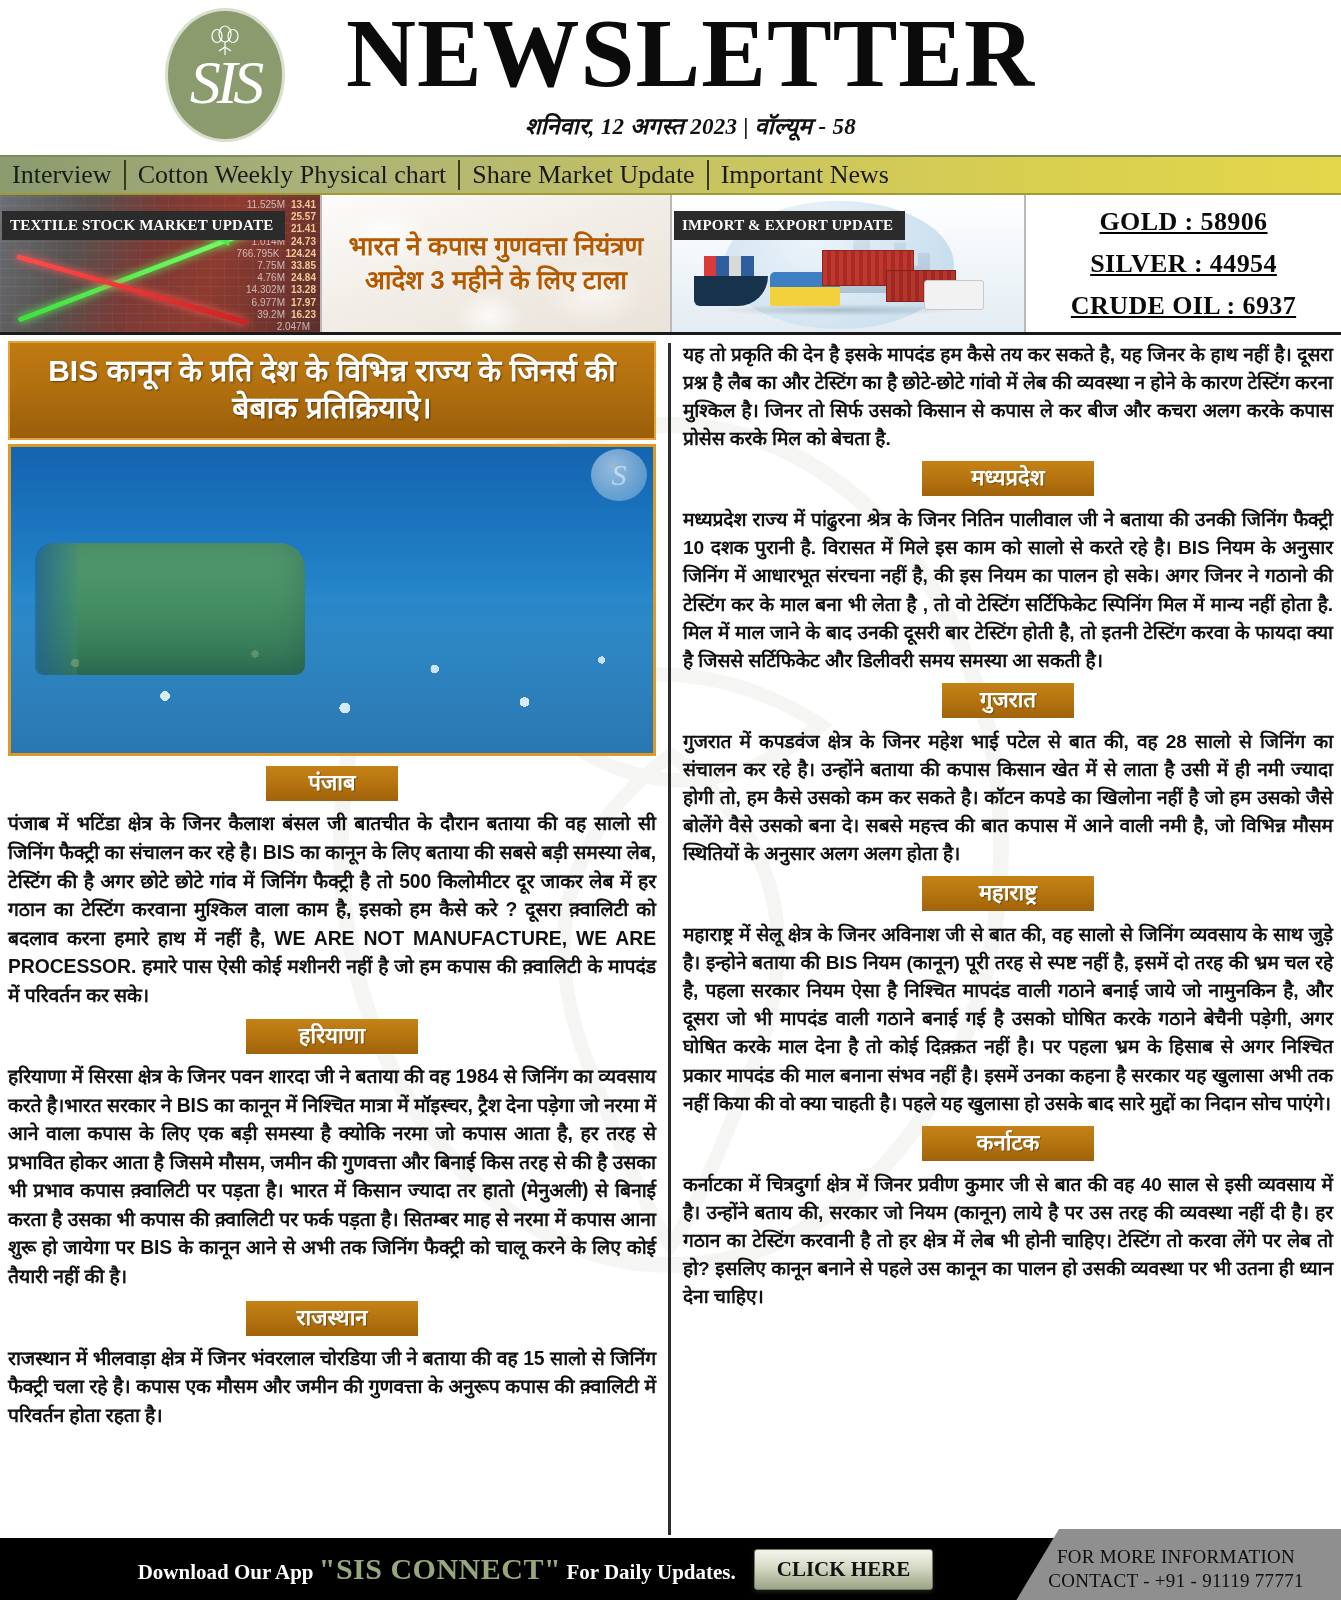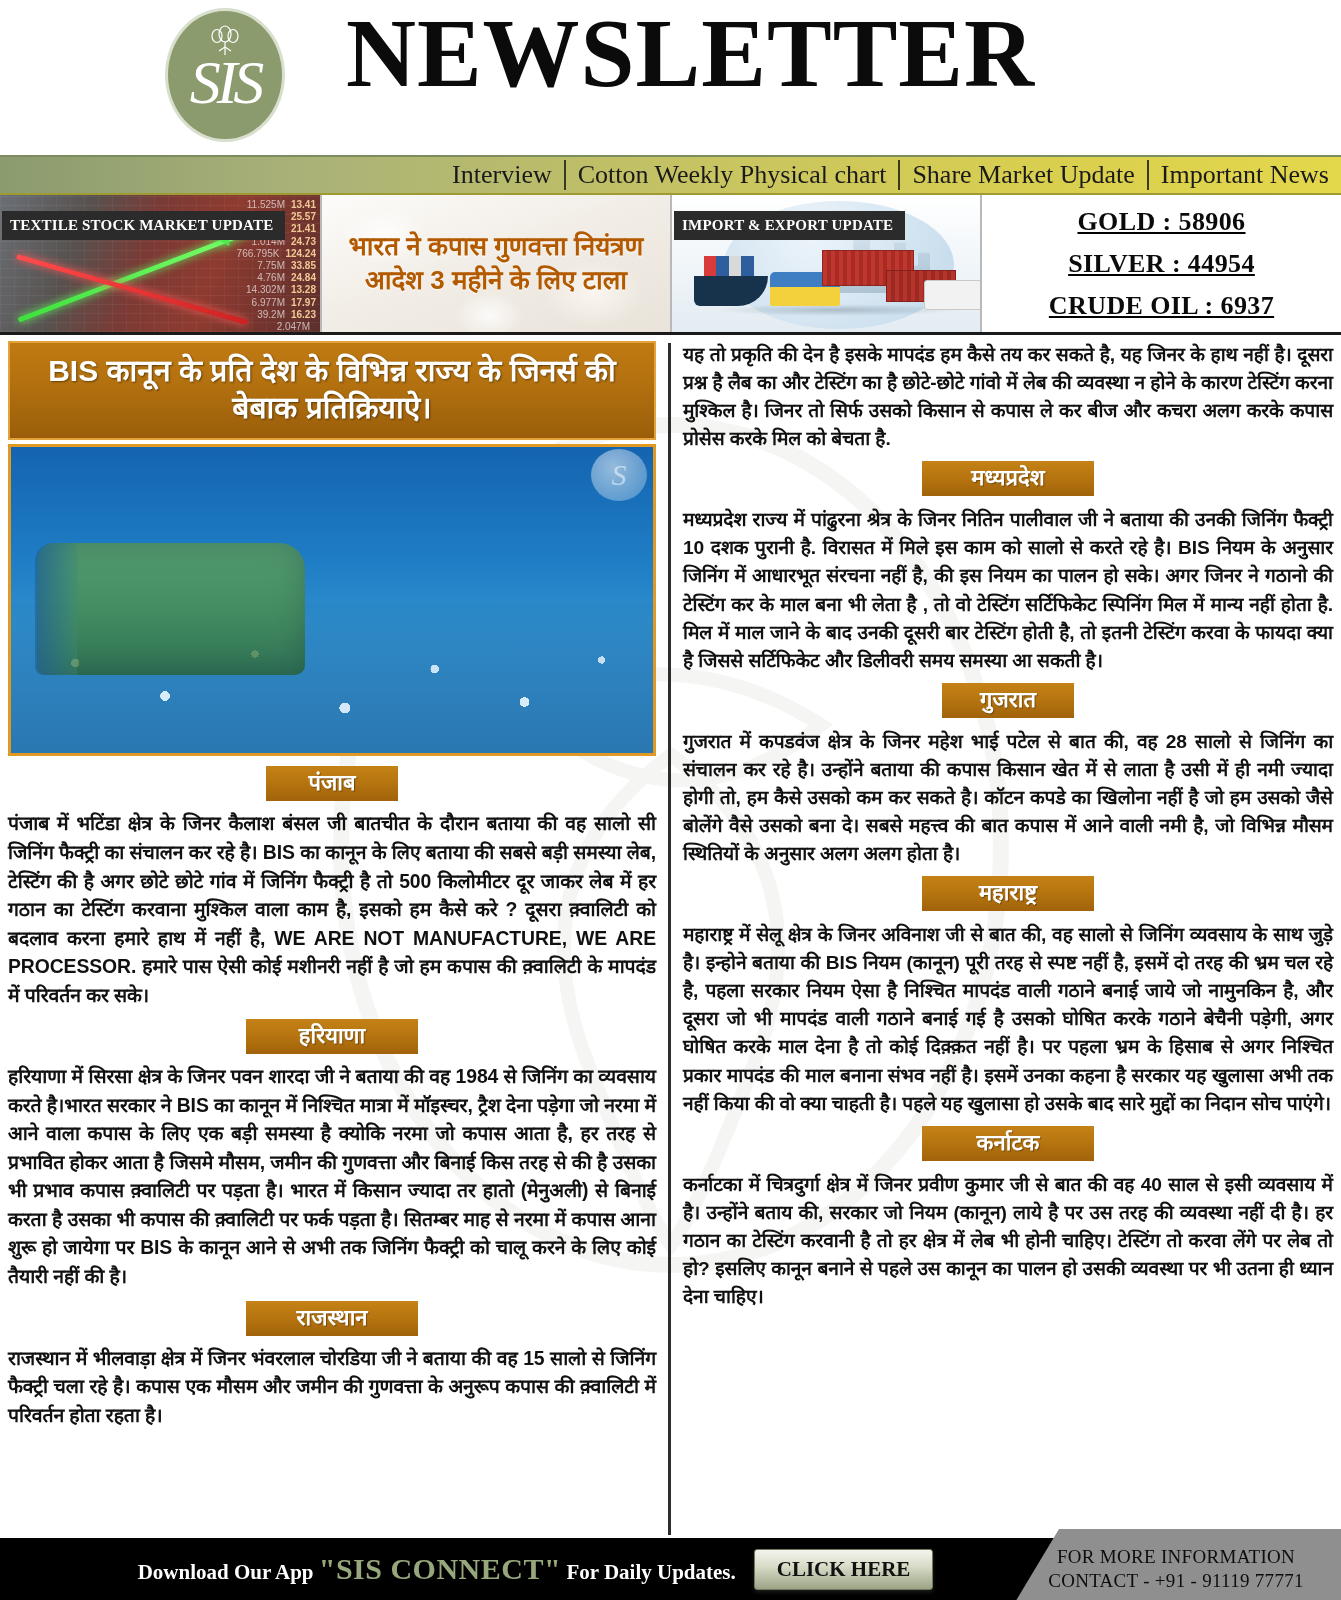--- a/index.html
+++ b/index.html
@@ -80,21 +80,21 @@
   }
 
   
   .navbar {
     height: 40px;
     background: linear-gradient(90deg,#8b9b6e 0%, #a9b178 22%, #c9c560 55%, #d9cf4f 78%, #e3d74b 100%);
     border-top: 2px solid #7d8c5f;
     border-bottom: 2px solid #a09a33;
     display: flex;
     align-items: center;
-    justify-content: flex-end;
+    justify-content: flex-start;
   }
   .nav-items { display: flex; align-items: center; }
   .nav-item {
     font-family: "Liberation Serif", serif;
     font-size: 26px;
     color: #1a1a1a;
     padding: 0 12px;
     white-space: nowrap;
   }
   .nav-sep {
@@ -188,21 +188,21 @@
     font-family: "Liberation Sans", sans-serif;
     font-weight: 700;
     font-size: 26px;
     line-height: 1.28;
     color: #b35a00;
     text-align: center;
     text-shadow: 0 1px 0 #fff;
     padding: 0 6px;
   }
   .ts-trade {
-    width: 310px;
+    width: 354px;
     border-right: 2px solid #b9b9b9;
     background: linear-gradient(180deg,#ffffff 0%,#eef4f8 60%,#e3ecf2 100%);
   }
   .globe {
     position:absolute; left: 52px; top: 6px;
     width: 230px; height: 128px;
     border-radius: 50%;
     background: radial-gradient(circle at 38% 30%, #eaf3fa 0%, #cfe2f0 55%, #b9d5e8 100%);
     opacity: .85;
   }
@@ -494,20 +494,21 @@
             <ellipse cx="12" cy="13" rx="5" ry="6.5"></ellipse>
             <ellipse cx="28" cy="13" rx="5" ry="6.5"></ellipse>
             <path d="M20 19 L20 32 M20 24 L14 28 M20 24 L26 28"></path>
           </g>
         </svg>
         <div class="sis-text">SIS</div>
       </div>
     </div>
     <div class="title-block">
       <div class="news-title">NEWSLETTER</div>
+      <div class="news-sub">शनिवार, 12 अगस्त 2023 | वॉल्यूम - 58</div>
     </div>
   </div>
 
   <div class="navbar">
     <div class="nav-items">
       <div class="nav-item">Interview</div>
       <div class="nav-sep"></div>
       <div class="nav-item">Cotton Weekly Physical chart</div>
       <div class="nav-sep"></div>
       <div class="nav-item">Share Market  Update</div>

